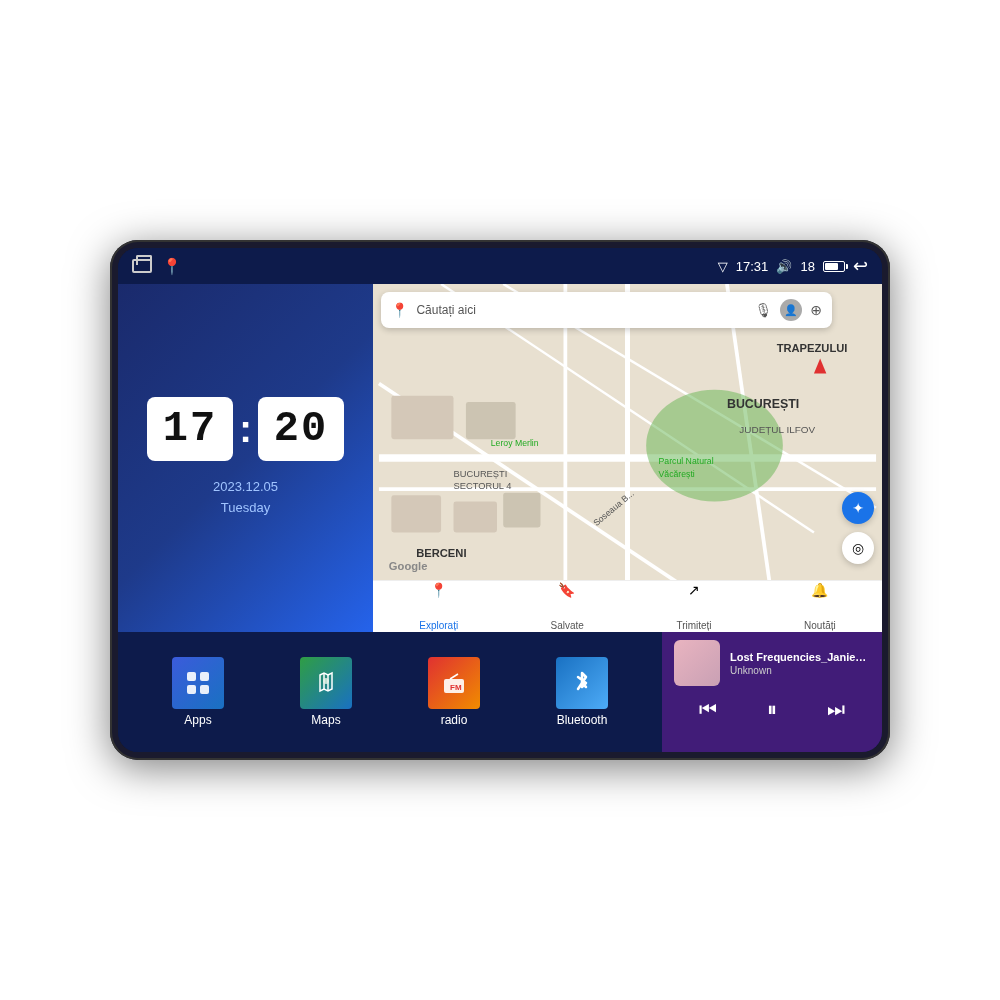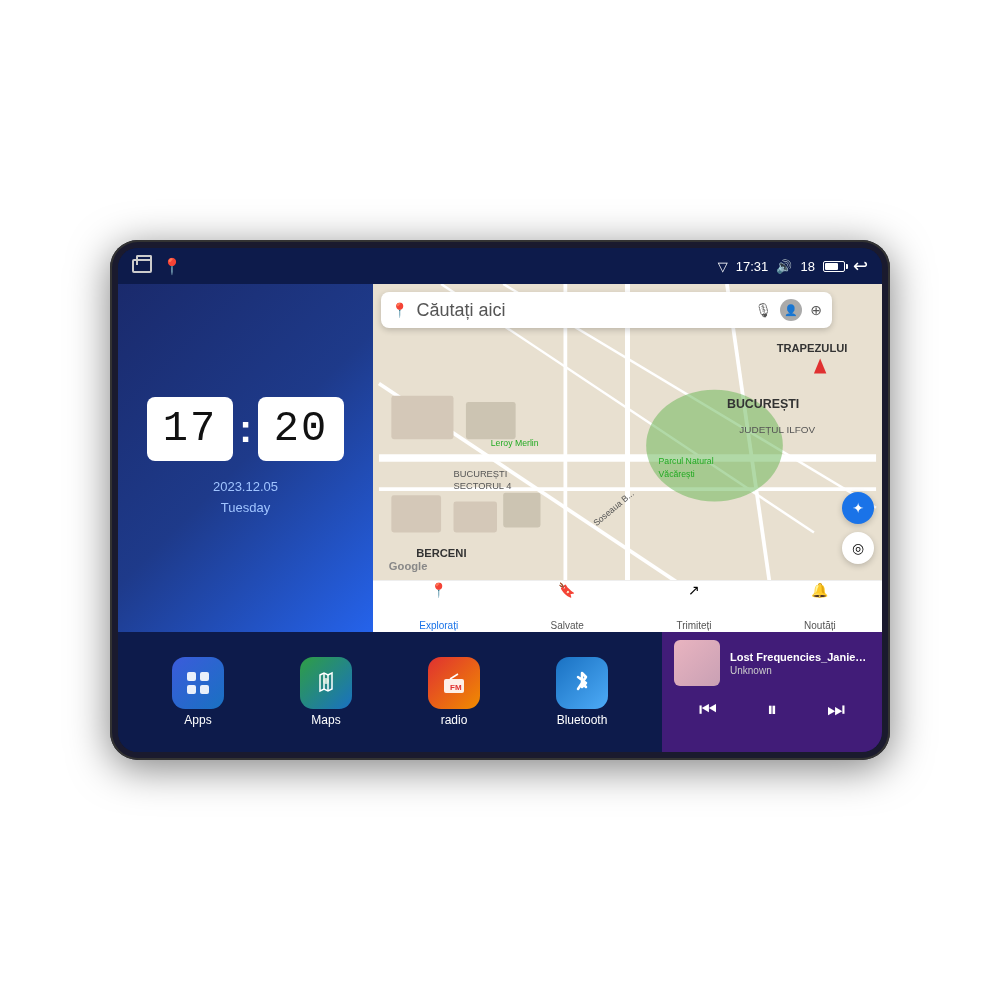--- a/index.html
+++ b/index.html
@@ -142,21 +142,21 @@
 
     .clock-digit-block {
       background: #ffffff;
       border-radius: 8px;
       padding: 8px 16px;
       min-width: 68px;
       text-align: center;
     }
     .clock-digit-block span {
       font-size: 42px;
-      font-weight: 400;
+      font-weight: 700;
       color: #111;
       font-family: 'Courier New', monospace;
       letter-spacing: 2px;
     }
     .clock-separator {
       font-size: 38px;
       font-weight: 700;
       color: #fff;
     }
 
@@ -186,21 +186,21 @@
       background: #fff;
       border-radius: 8px;
       display: flex;
       align-items: center;
       padding: 0 10px;
       gap: 8px;
       z-index: 10;
       box-shadow: 0 2px 6px rgba(0,0,0,0.2);
     }
     .map-pin-icon { font-size: 14px; }
-    .map-search-text { font-size: 18px; color: #555; flex: 1; }
+    .map-search-text { font-size: 12px; color: #555; flex: 1; }
     .map-voice-icon { font-size: 14px; color: #555; }
     .map-user-icon {
       width: 22px;
       height: 22px;
       border-radius: 50%;
       background: #aaa;
       display: flex;
       align-items: center;
       justify-content: center;
       font-size: 11px;
@@ -302,21 +302,21 @@
     .app-item {
       display: flex;
       flex-direction: column;
       align-items: center;
       gap: 4px;
       cursor: pointer;
     }
     .app-icon {
       width: 52px;
       height: 52px;
-      border-radius: 13px;
+      border-radius: 4px;
       display: flex;
       align-items: center;
       justify-content: center;
       font-size: 22px;
     }
     .app-label {
       color: #fff;
       font-size: 12px;
       text-align: center;
     }

